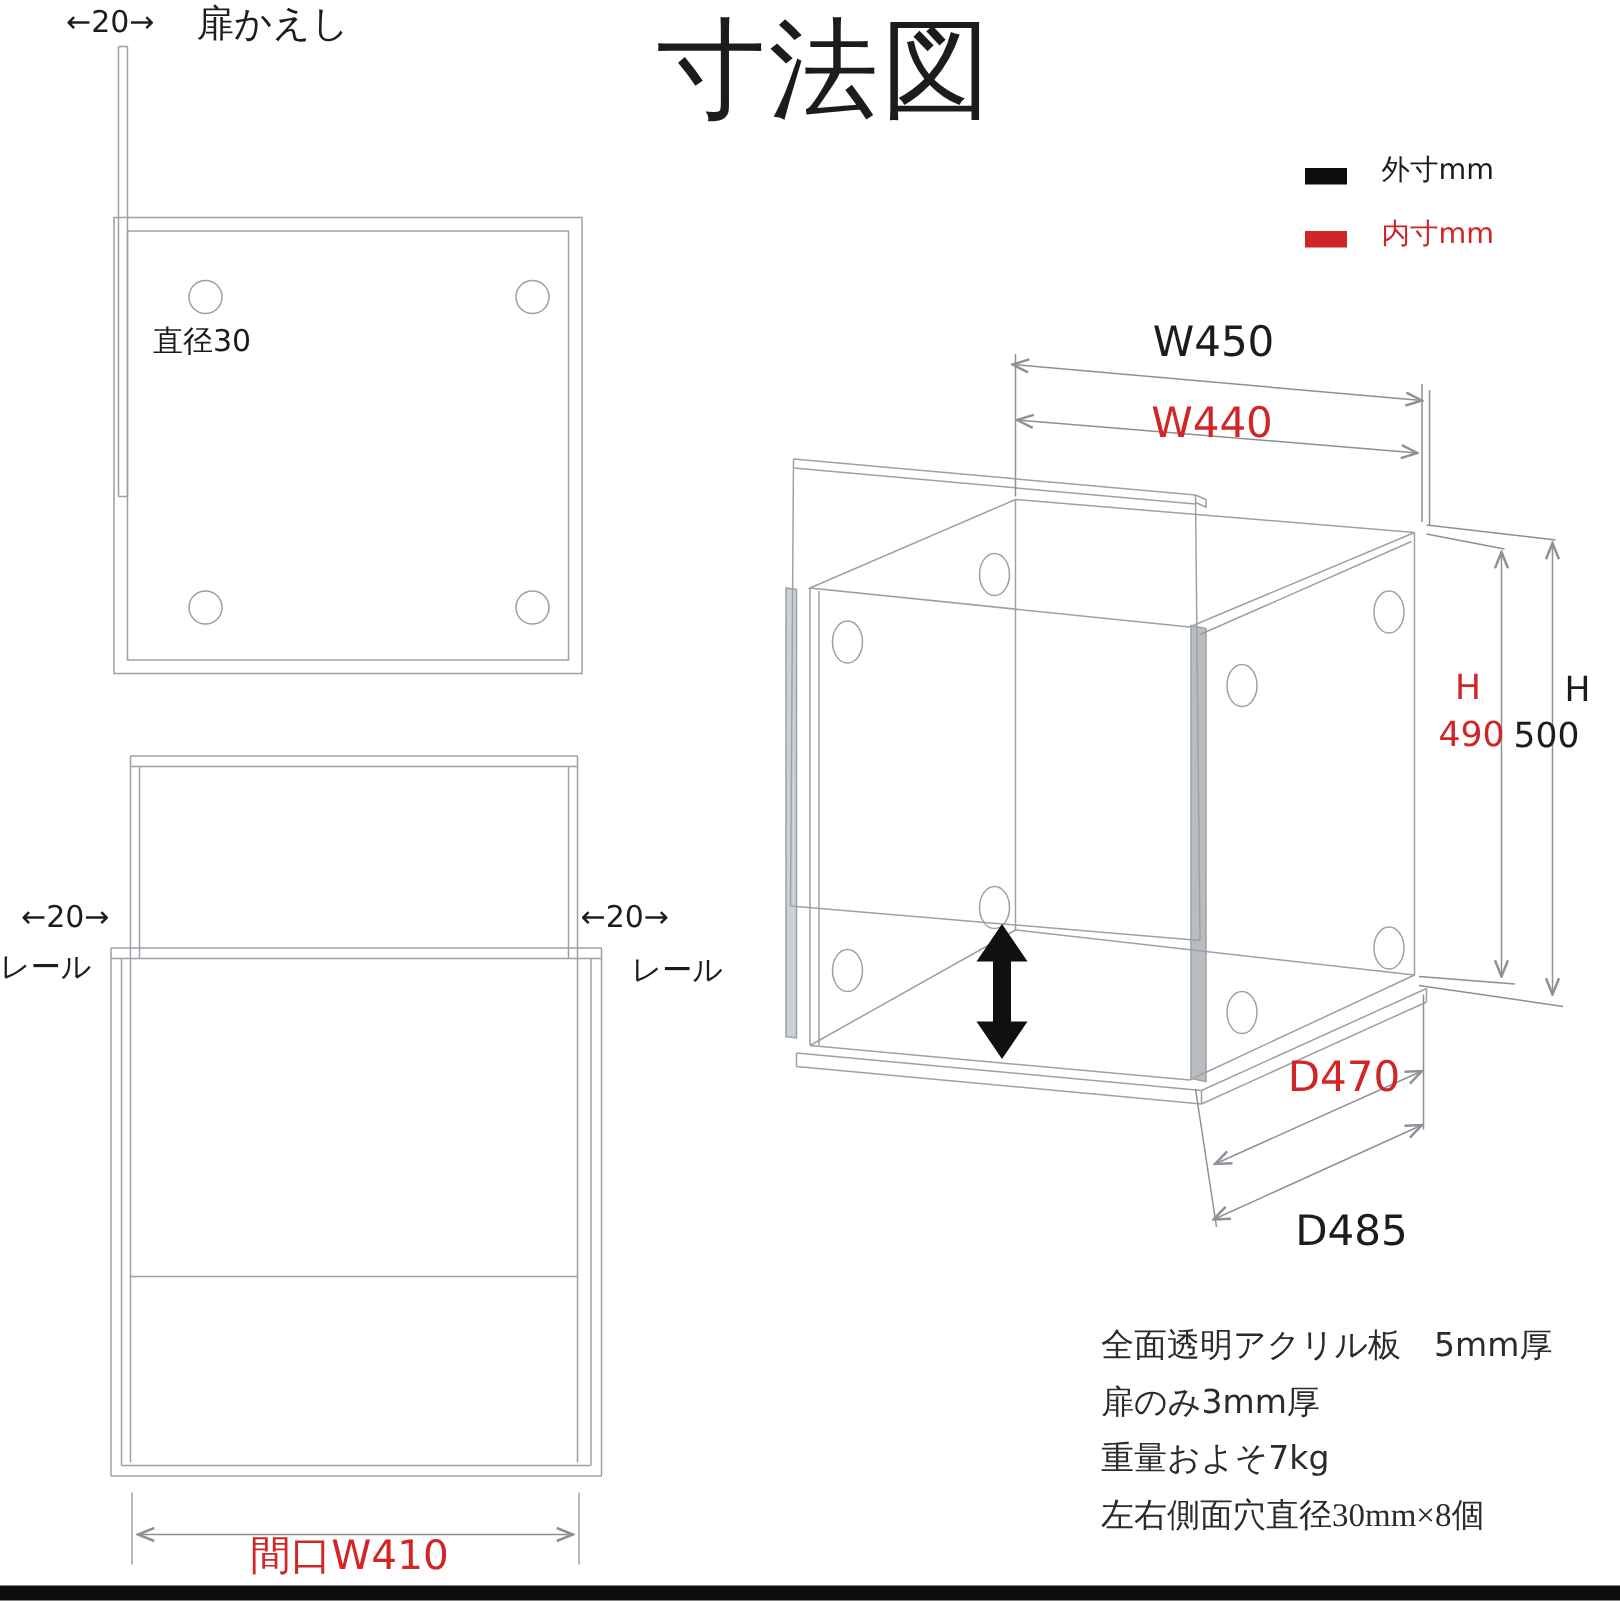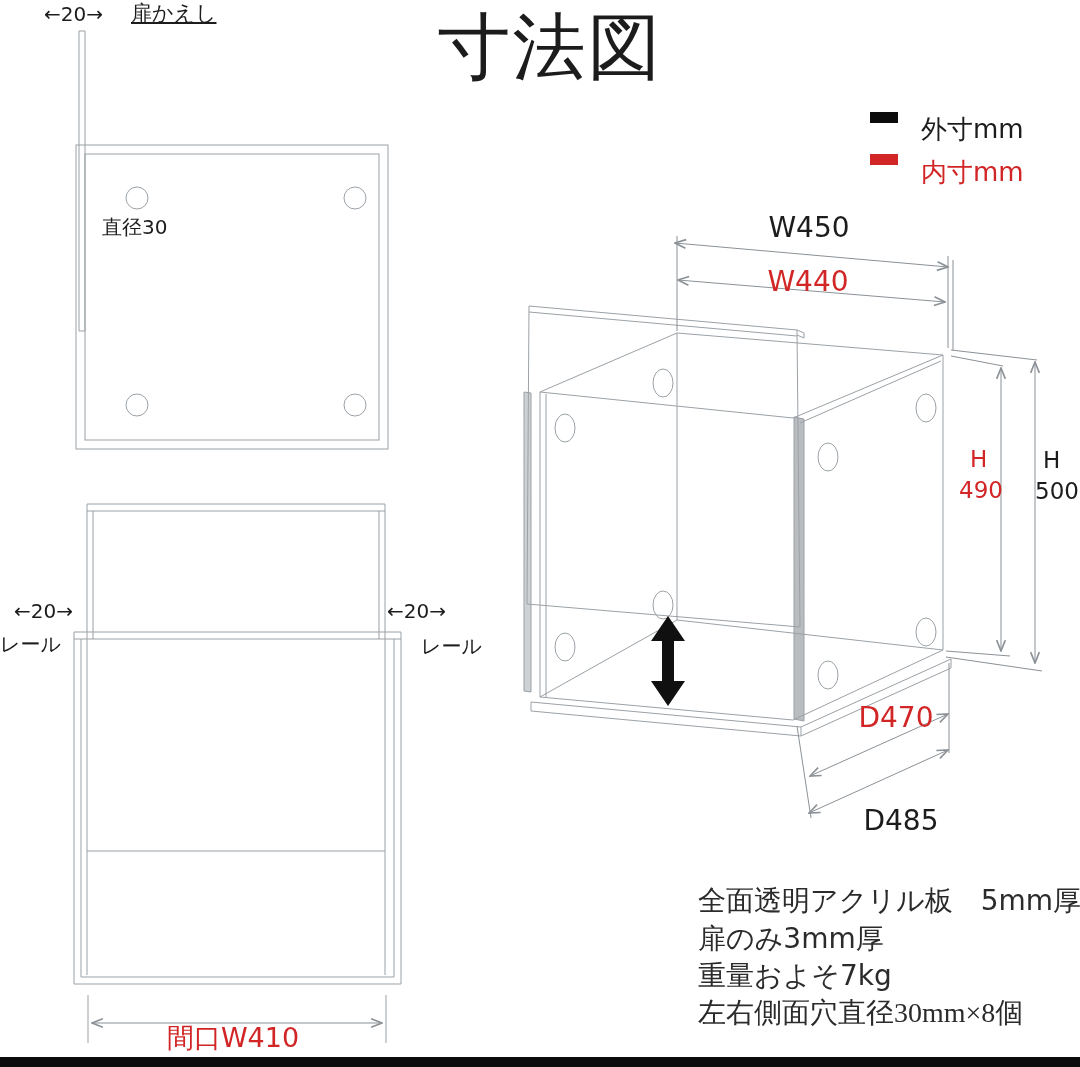--- a/index.html
+++ b/index.html
@@ -5,22 +5,22 @@
   html,body{margin:0;padding:0;background:#ffffff;}
   body{width:1080px;height:1067px;position:relative;overflow:hidden;
        font-family:"DejaVu Sans","Liberation Sans",sans-serif;color:#1c1c1c;}
   .abs{position:absolute;line-height:1;white-space:nowrap;}
   .ctr{transform:translateX(-50%);}
   .red{color:#d22525;}
   .blk{color:#1c1c1c;}
   #page-title{font-size:73px;letter-spacing:2px;font-weight:500;}
   .dim-label{font-size:28px;}
   .small-label{font-size:20px;}
-  .legend-label{font-size:26px;margin-top:12px;}
-  .note-line{font-size:28px;color:#2b2b2b;}
+  .legend-label{font-size:19px;}
+  .note-line{font-size:22px;color:#2b2b2b;margin-left:36px;}
   .swatch{position:absolute;width:28px;height:11px;}
   #bottom-bar{position:absolute;left:0;top:1057px;width:1080px;height:10px;background:#0c0c0c;}
   svg{position:absolute;left:0;top:0;}
 </style>
 </head>
 <body>
 
 <svg width="1080" height="1067" viewBox="0 0 1080 1067">
   <defs>
     <marker id="ah" viewBox="0 0 12 12" refX="11" refY="6" markerWidth="13" markerHeight="13" orient="auto-start-reverse">
@@ -102,35 +102,35 @@
     <path d="M1035,362 L1035,663" marker-start="url(#ah)" marker-end="url(#ah)"></path>
     <path d="M797,726 L811,818 M949,663 L949,753"></path>
     <path d="M810,776 L948,714" marker-start="url(#ah)" marker-end="url(#ah)"></path>
     <path d="M809,813 L948,750" marker-start="url(#ah)" marker-end="url(#ah)"></path>
   </g>
 </svg>
 
 <div id="page-title" class="abs ctr" style="left:550px;top:10px;">寸法図</div>
 
 <div class="abs small-label" style="left:44px;top:4px;">←20→</div>
-<div class="abs" style="left:131px;top:3px;font-size:21px;text-decoration:underline;">扉かえし</div>
+<div class="abs" style="left:131px;top:3px;font-size:25px;">扉かえし</div>
 <div class="abs" style="left:102px;top:217px;font-size:20px;">直径30</div>
 
 <div class="swatch" style="left:870px;top:112px;background:#0c0c0c;"></div>
 <div class="abs legend-label blk" style="left:921px;top:104px;">外寸mm</div>
 <div class="swatch" style="left:870px;top:154px;background:#d22525;"></div>
 <div class="abs legend-label red" style="left:921px;top:147px;">内寸mm</div>
 
 <div class="abs dim-label ctr blk" style="left:809px;top:214px;">W450</div>
 <div class="abs dim-label ctr red" style="left:808px;top:268px;text-align:center;">W440</div>
 
 <div class="abs red" style="left:970px;top:448px;font-size:23px;">H</div>
 <div class="abs red" style="left:959px;top:479px;font-size:23px;">490</div>
 <div class="abs blk" style="left:1043px;top:449px;font-size:23px;">H</div>
-<div class="abs blk" style="left:1035px;top:480px;font-size:23px;">500</div>
+<div class="abs blk" style="left:1009px;top:480px;font-size:23px;">500</div>
 
 <div class="abs dim-label ctr red" style="left:896px;top:704px;">D470</div>
 <div class="abs dim-label ctr blk" style="left:901px;top:807px;">D485</div>
 
 <div class="abs small-label" style="left:14px;top:601px;">←20→</div>
 <div class="abs small-label" style="left:0px;top:634px;">レール</div>
 <div class="abs small-label" style="left:387px;top:601px;">←20→</div>
 <div class="abs small-label" style="left:421px;top:636px;">レール</div>
 <div class="abs ctr red" style="left:233px;top:1024px;font-size:27px;">間口W410</div>
 

